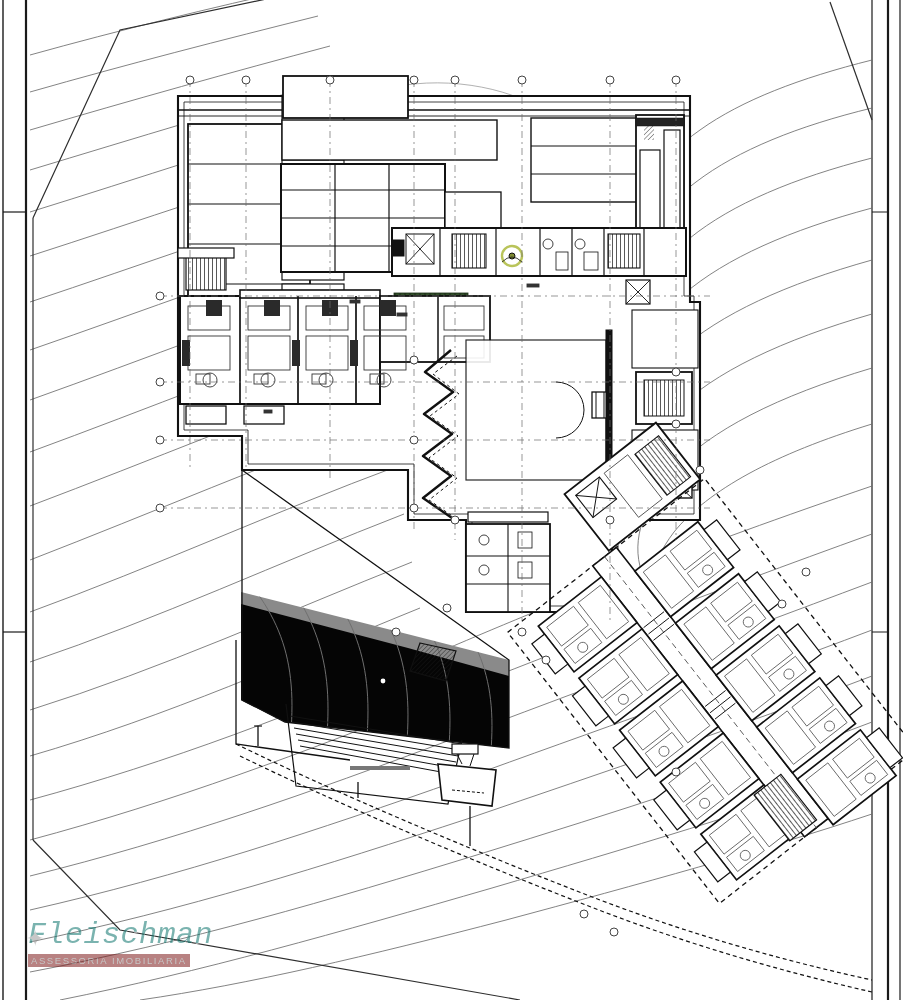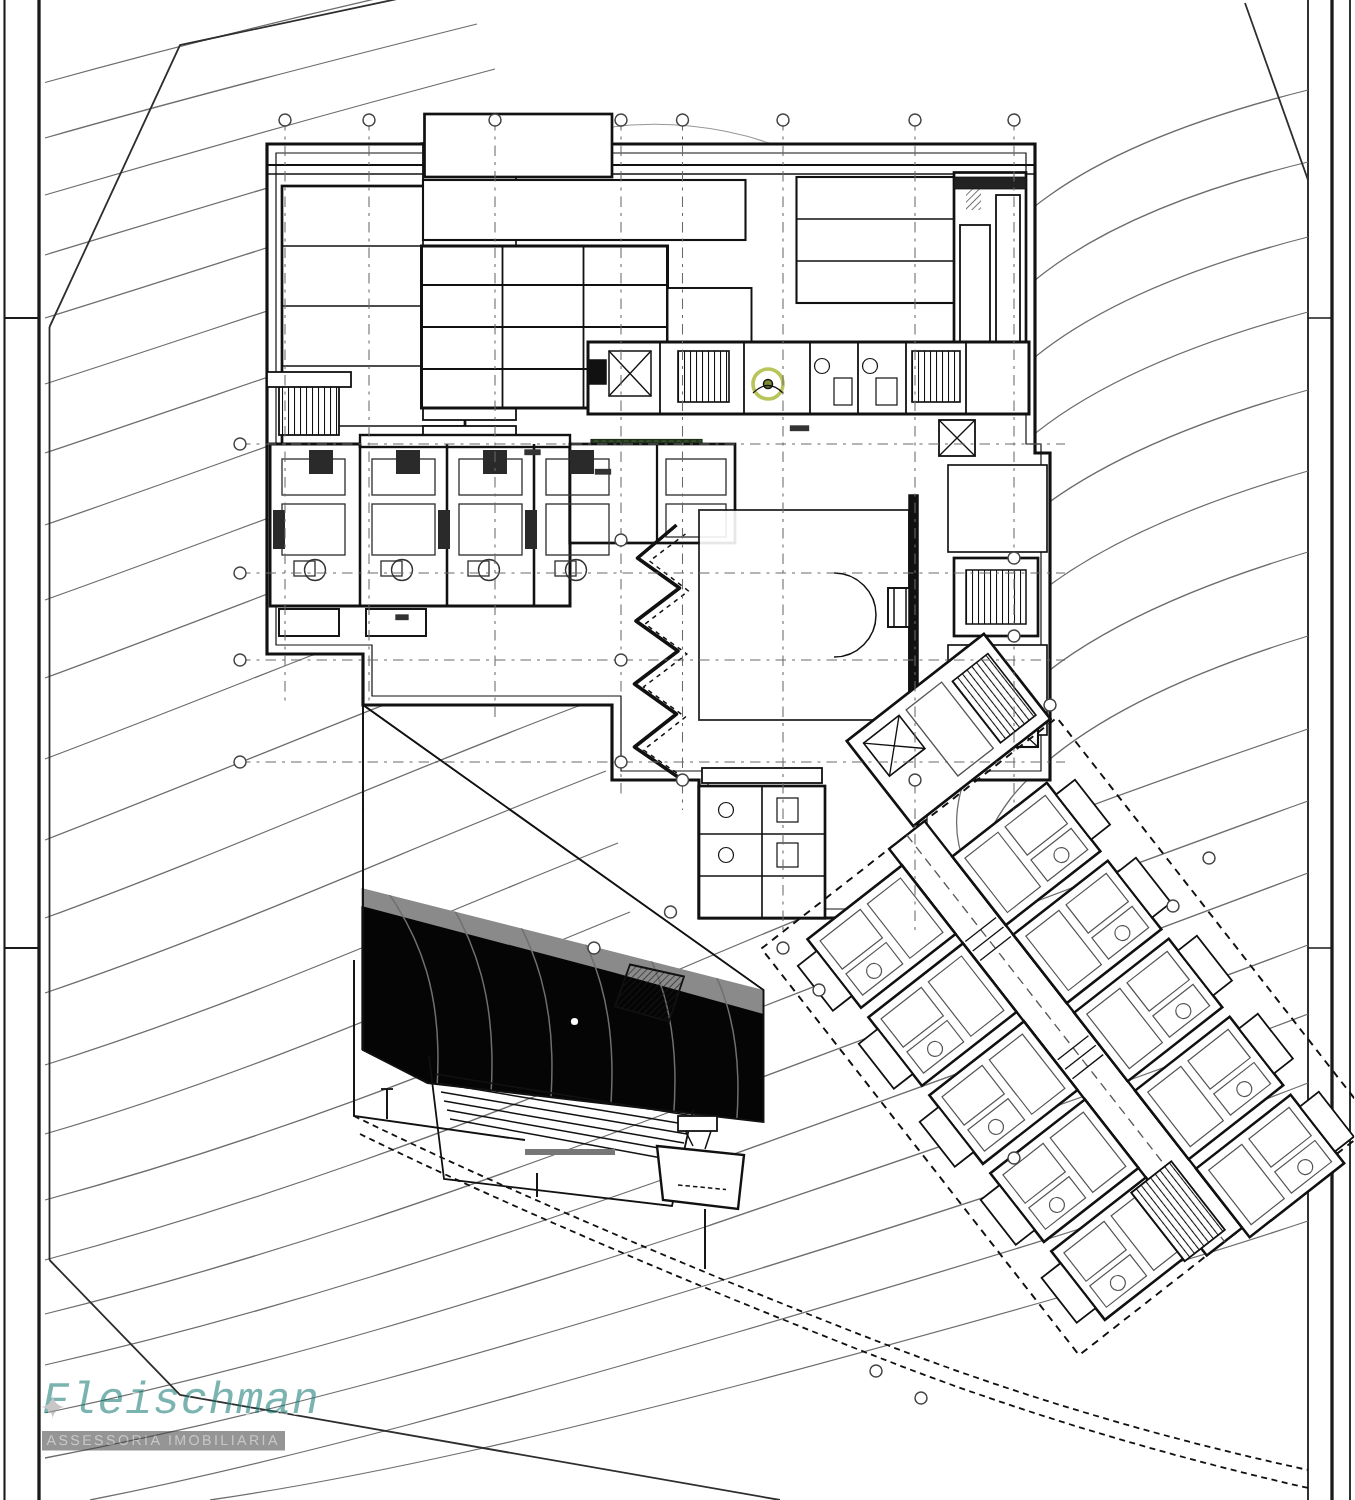--- a/index.html
+++ b/index.html
@@ -26,21 +26,21 @@
     letter-spacing:.5px;
     line-height:30px;
     white-space:nowrap;
     text-shadow:0 1px 0 #fff;
   }
   .wm-sub{
     font-family:"Liberation Sans",sans-serif;
     font-size:9.5px;
     letter-spacing:1.6px;
     color:#9b9b9b;
-    background:#404040;
+    background:#7f1d1d;
     display:inline-block;
     padding:1px 3px;
     margin-top:-3px;
     white-space:nowrap;
   }
   .wm-star{
     position:absolute;left:-2px;top:6px;
     font-size:22px;color:#9a9a9a;
   }
 </style>

